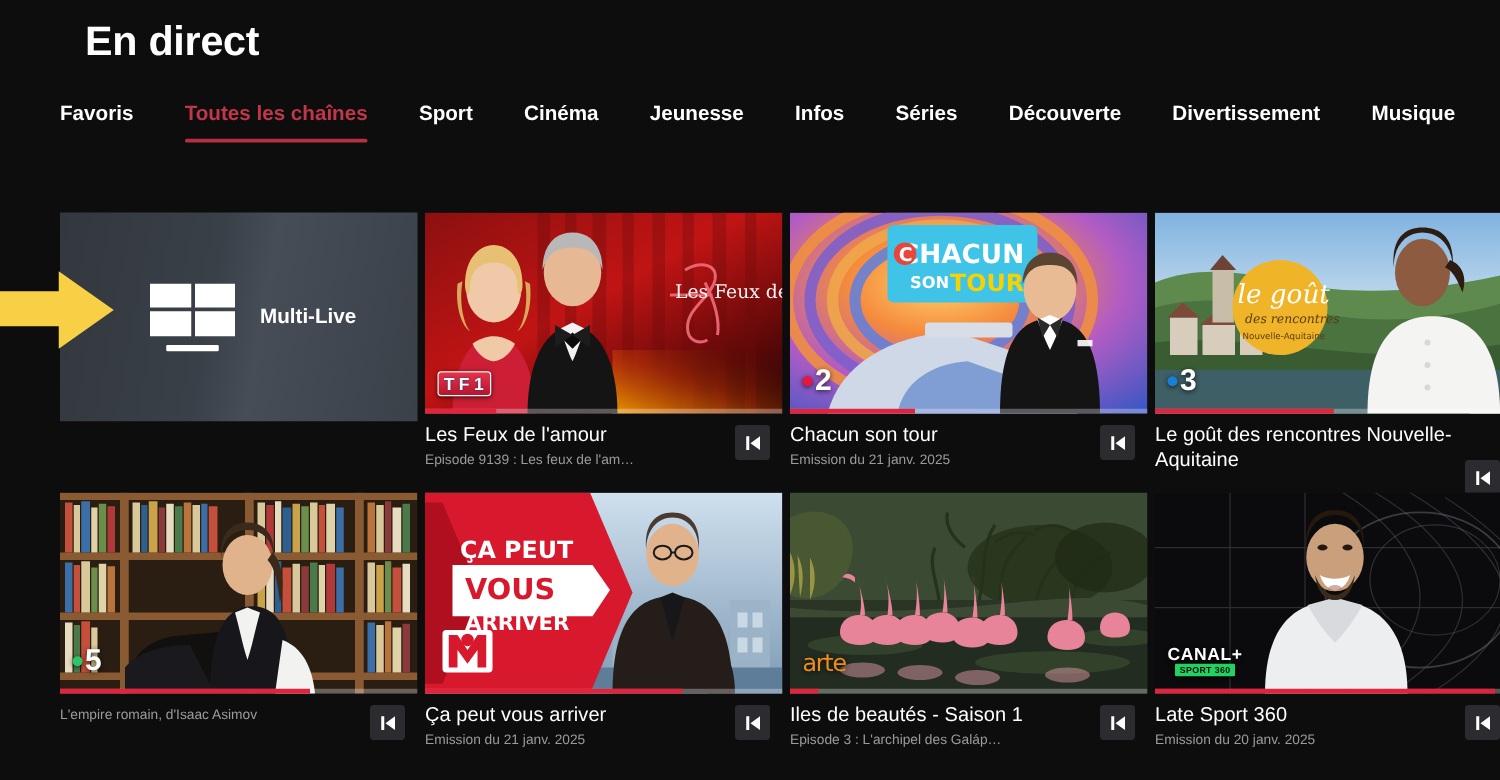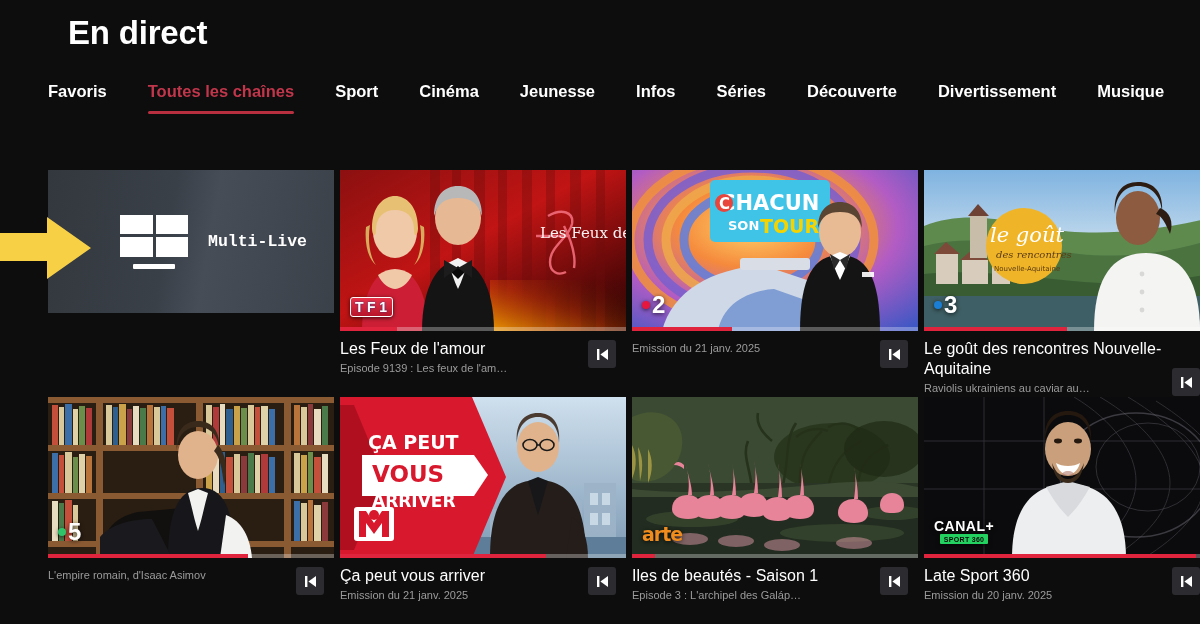--- a/index.html
+++ b/index.html
@@ -69,21 +69,21 @@
     padding:2px 4px;
   }
   .tf1 span {
     font-size:14px; font-weight:bold; color:#fff;
     letter-spacing:1.5px; line-height:1;
     text-shadow:0 0 2px #1a3a8a;
   }
 
   
   .arte {
-    font-size:19px; font-weight:bold; color:#f08c1e;
+    font-size:19px; font-weight:normal; color:#f08c1e;
     font-family:"DejaVu Sans", sans-serif; letter-spacing:-1px;
     line-height:1;
   }
 
   
   .canal { display:flex; flex-direction:column; align-items:center; gap:1px; }
   .canal-top {
     font-size:14px; font-weight:bold; color:#ffffff; letter-spacing:0.5px;
     line-height:1;
   }
@@ -115,23 +115,23 @@
   .restart-btn {
     position:absolute; right:10px; top:9px;
     width:28px; height:28px; border-radius:3px;
     background:#2c2c30; border:none; cursor:pointer;
     display:flex; align-items:center; justify-content:center;
   }
   .restart-btn svg { display:block; }
 
   
   .multilive {
-    width:286px; flex:0 0 286px; height:143px; position:relative;
+    width:286px; flex:0 0 286px; height:167px; position:relative;
     background:linear-gradient(100deg,#33383e 0%,#3a4048 42%,#464d57 56%,#3b4149 100%);
-    overflow:hidden; cursor:pointer;font-family:Liberation Mono, monospace;
+    overflow:hidden; cursor:pointer;
   }
   .ml-inner {
     position:absolute; inset:0; display:flex; align-items:center;
     padding-left:72px; gap:20px;
   }
   .ml-icon { position:relative; width:68px; height:54px; flex:0 0 68px; }
   .ml-grid {
     display:grid; grid-template-columns:1fr 1fr; grid-template-rows:1fr 1fr;
     gap:3px; width:68px; height:42px;
   }
@@ -300,20 +300,21 @@
             <div class="fr-logo">
               <span class="fr-dot" style="background:#e5173f"></span>
               <span class="fr-num">2</span>
             </div>
           </div>
           <div class="progress">
             <div class="fill" style="width:35%"></div>
           </div>
         </div>
         <div class="meta">
+          <div class="card-title">Chacun son tour</div>
           <div class="card-sub">Emission du 21 janv. 2025</div>
           <button class="restart-btn" aria-label="restart">
             <svg width="15" height="15" viewBox="0 0 15 15">
               <rect x="2" y="2" width="2.4" height="11" fill="#fff"></rect>
               <path d="M13 2 5.4 7.5 13 13z" fill="#fff"></path>
             </svg>
           </button>
         </div>
       </div>
 
@@ -366,21 +367,20 @@
               <span class="fr-dot" style="background:#1a7fd4"></span>
               <span class="fr-num">3</span>
             </div>
           </div>
           <div class="progress">
             <div class="fill" style="width:50%"></div>
           </div>
         </div>
         <div class="meta">
           <div class="card-title">Le goût des rencontres Nouvelle-Aquitaine</div>
-          <div class="card-sub">Raviolis ukrainiens au caviar au…</div>
           <button class="restart-btn" aria-label="restart" style="top:37px;">
             <svg width="15" height="15" viewBox="0 0 15 15">
               <rect x="2" y="2" width="2.4" height="11" fill="#fff"></rect>
               <path d="M13 2 5.4 7.5 13 13z" fill="#fff"></path>
             </svg>
           </button>
         </div>
       </div>
     </div>
 

